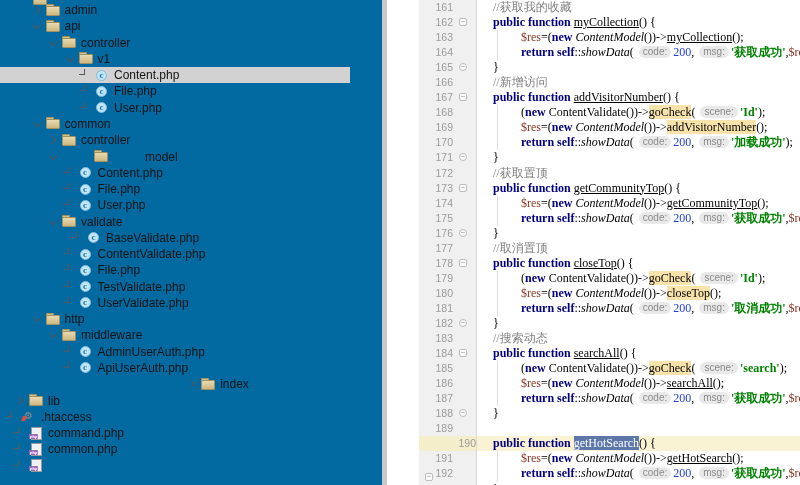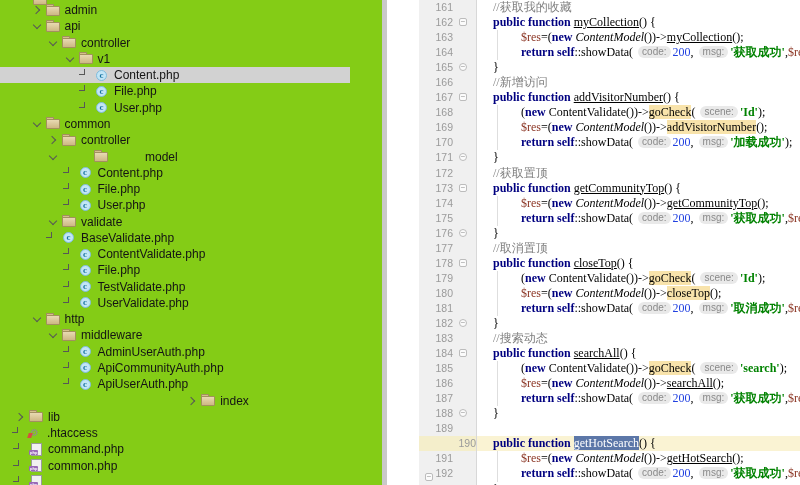--- a/index.html
+++ b/index.html
@@ -1,21 +1,21 @@
 <!DOCTYPE html>
 <html><head>
 <meta charset="utf-8">
 <style>
   html,body{margin:0;padding:0;background:#fff;}
   .app{position:relative;width:800px;height:485px;overflow:hidden;background:#fff;
        font-family:"Liberation Sans","DejaVu Sans",sans-serif;}
 
   
   .tree{position:absolute;left:0;top:0;width:421px;height:485px;overflow:hidden;
-        background:#84cc16;padding-top:2px;box-sizing:border-box;}
+        background:#0369a1;padding-top:2px;box-sizing:border-box;}
   .trow{display:flex;align-items:center;height:16.28px;font-size:12px;color:#141414;white-space:nowrap;}
   .trow.sel{background:linear-gradient(to right,#d2d2d2 0,#d2d2d2 350px,rgba(0,0,0,0) 350px);}
   .chev{display:inline-block;width:16px;flex:0 0 16px;position:relative;height:12px;}
   .chev::before{content:"";position:absolute;width:5px;height:5px;
                 border-right:1.4px solid #575757;border-bottom:1.4px solid #575757;}
   .chev.exp::before{transform:rotate(45deg);top:2px;left:4px;}
   .chev.col::before{transform:rotate(-45deg);top:3px;left:3px;}
   .ic{display:inline-block;width:16px;flex:0 0 16px;position:relative;height:13px;}
   .folder::before{content:"";position:absolute;left:0;top:0;width:6px;height:3px;
                   background:#d4c08b;border:1px solid #a2905e;border-bottom:none;border-radius:1px 1px 0 0;}
@@ -51,21 +51,21 @@
   .ind1{padding-left:16px;}
   .ind2{padding-left:44px;background:linear-gradient(#dedede,#dedede) 20px 0/1px 100% no-repeat;}
   .cl.cur{background:#faf3d3;}
   .cl.cur .gut{background:#f4eecb;flex-direction:column;}
   .tkw{color:#000080;font-weight:bold;}
   .tcmt{color:#7f7f7f;}
   .tm{color:#000;text-decoration:underline;}
   .tmh{color:#000;background:#f8e3ab;}
   .tcls{color:#000;font-style:italic;}
   .tcn{color:#000;}
-  .tit{}
+  .tit{font-style:italic;}
   .tstr{color:#008200;font-weight:bold;}
   .tnum{color:#2040e0;}
   .tvar{color:#8b3423;}
   .tp{color:#000;}
   .thint{display:inline-block;background:#e9e9e9;color:#8a8a8a;
          font:10px/12px "Liberation Sans",sans-serif;border-radius:6px;padding:0 4px;margin:0 2px;
          vertical-align:1px;}
   .tsel{background:#5c77a8;color:#fff;}
 </style>
 </head>
@@ -137,81 +137,76 @@
       <div class="trow" style="padding-left: 62.5px;">
         <span class="chev"></span>
         <span class="ic cfile"></span>
         <span class="tlabel">User.php</span>
       </div>
       <div class="trow" style="padding-left: 46px;">
         <span class="chev exp"></span>
         <span class="ic folder"></span>
         <span class="tlabel">validate</span>
       </div>
+      <div class="trow" style="padding-left: 71px;">
+        <span class="chev"></span>
+        <span class="ic cfile"></span>
+        <span class="tlabel">BaseValidate.php</span>
+      </div>
+      <div class="trow" style="padding-left: 62.5px;">
+        <span class="chev"></span>
+        <span class="ic cfile"></span>
+        <span class="tlabel">ContentValidate.php</span>
+      </div>
+      <div class="trow" style="padding-left: 62.5px;">
+        <span class="chev"></span>
+        <span class="ic cfile"></span>
+        <span class="tlabel">File.php</span>
+      </div>
+      <div class="trow" style="padding-left: 62.5px;">
+        <span class="chev"></span>
+        <span class="ic cfile"></span>
+        <span class="tlabel">TestValidate.php</span>
+      </div>
+      <div class="trow" style="padding-left: 62.5px;">
+        <span class="chev"></span>
+        <span class="ic cfile"></span>
+        <span class="tlabel">UserValidate.php</span>
+      </div>
+      <div class="trow" style="padding-left: 29.5px;">
+        <span class="chev exp"></span>
+        <span class="ic folder"></span>
+        <span class="tlabel">http</span>
+      </div>
       <div class="trow" style="padding-left: 46px;">
-        <span class="chev"></span>
-        <span class="ic cfile"></span>
-        <span class="tlabel">BaseValidate.php</span>
-      </div>
-      <div class="trow" style="padding-left: 62.5px;">
-        <span class="chev"></span>
-        <span class="ic cfile"></span>
-        <span class="tlabel">ContentValidate.php</span>
-      </div>
-      <div class="trow" style="padding-left: 62.5px;">
-        <span class="chev"></span>
-        <span class="ic cfile"></span>
-        <span class="tlabel">File.php</span>
-      </div>
-      <div class="trow" style="padding-left: 62.5px;">
-        <span class="chev"></span>
-        <span class="ic cfile"></span>
-        <span class="tlabel">TestValidate.php</span>
-      </div>
-      <div class="trow" style="padding-left: 62.5px;">
-        <span class="chev"></span>
-        <span class="ic cfile"></span>
-        <span class="tlabel">UserValidate.php</span>
-      </div>
-      <div class="trow" style="padding-left: 29.5px;">
-        <span class="chev exp"></span>
-        <span class="ic folder"></span>
-        <span class="tlabel">http</span>
-      </div>
-      <div class="trow" style="padding-left: 46px;">
         <span class="chev exp"></span>
         <span class="ic folder"></span>
         <span class="tlabel">middleware</span>
       </div>
       <div class="trow" style="padding-left: 62.5px;">
         <span class="chev"></span>
         <span class="ic cfile"></span>
         <span class="tlabel">AdminUserAuth.php</span>
-      </div>
-      <div class="trow" style="padding-left: 62.5px;">
-        <span class="chev"></span>
-        <span class="ic cfile"></span>
-        <span class="tlabel">ApiCommunityAuth.php</span>
       </div>
       <div class="trow" style="padding-left: 62.5px;">
         <span class="chev"></span>
         <span class="ic cfile"></span>
         <span class="tlabel">ApiUserAuth.php</span>
       </div>
       <div class="trow" style="padding-left: 13px; justify-content: center;">
         <span class="chev col"></span>
         <span class="ic folder"></span>
         <span class="tlabel">index</span>
       </div>
       <div class="trow" style="padding-left: 13px;">
         <span class="chev col"></span>
         <span class="ic folder"></span>
         <span class="tlabel">lib</span>
       </div>
-      <div class="trow" style="padding-left: 12px;">
+      <div class="trow" style="padding-left: 6px;">
         <span class="chev"></span>
         <span class="ic hticon"></span>
         <span class="tlabel">.htaccess</span>
       </div>
       <div class="trow" style="padding-left: 13px;">
         <span class="chev"></span>
         <span class="ic phpfile"></span>
         <span class="tlabel">command.php</span>
       </div>
       <div class="trow" style="padding-left: 13px;">

